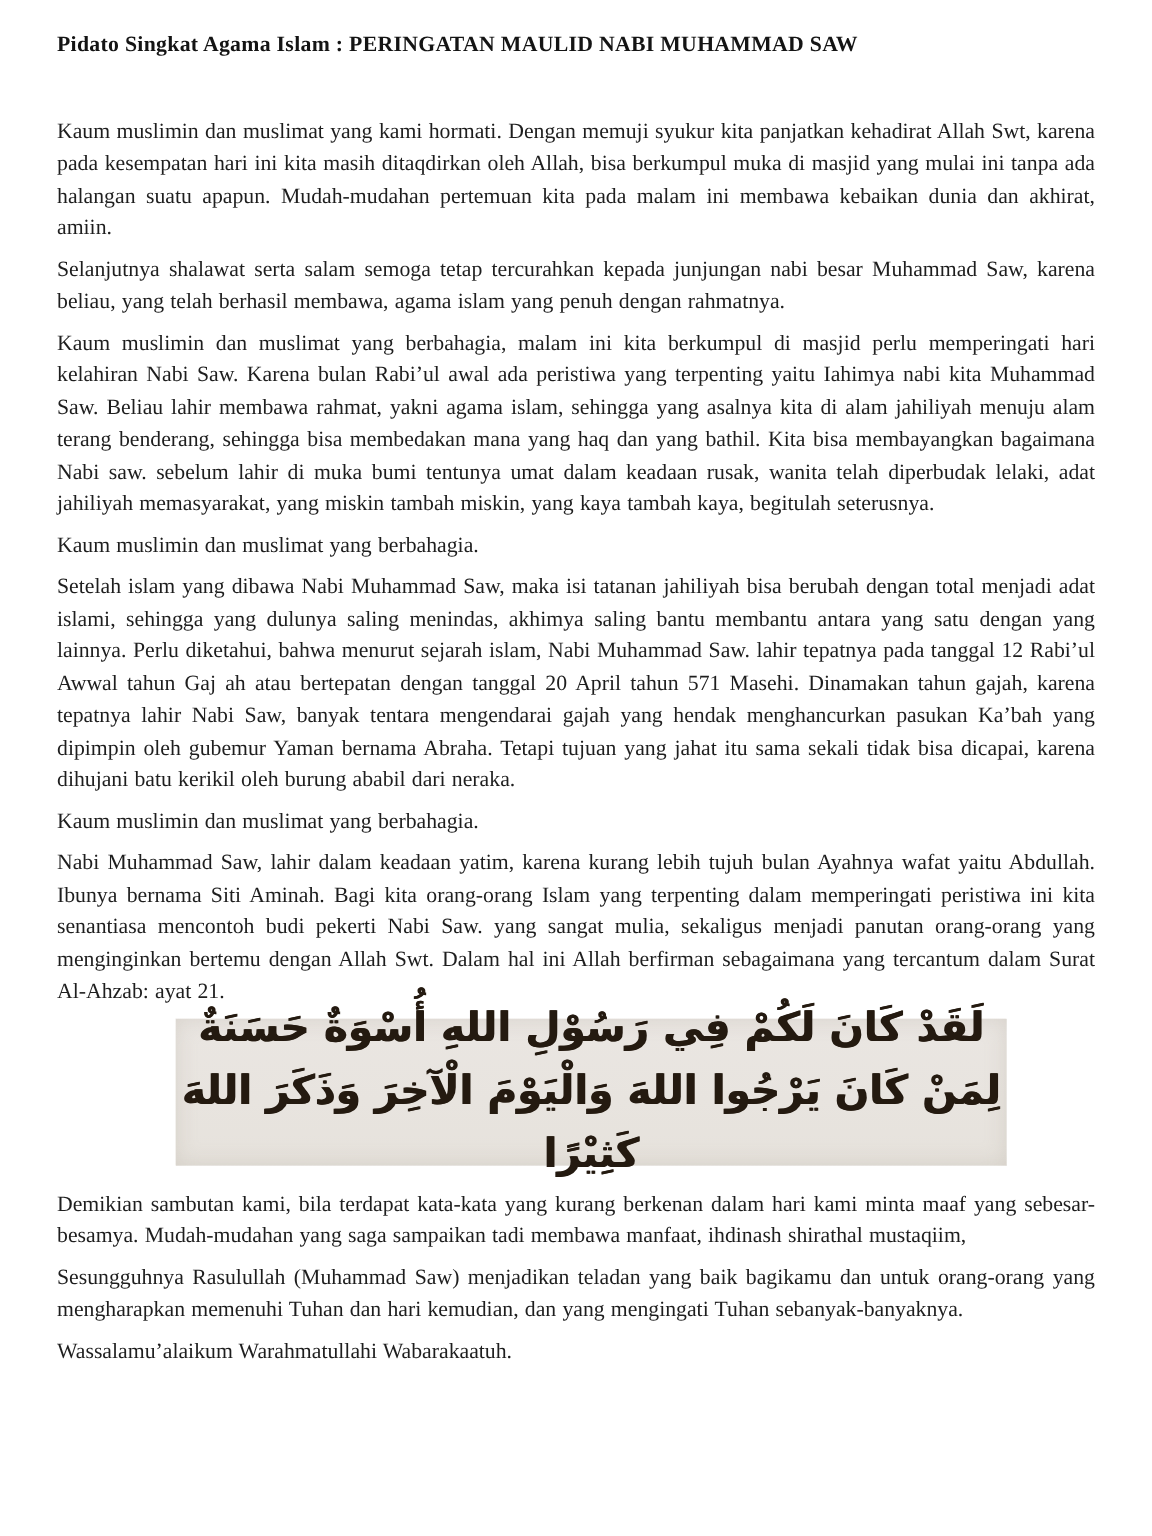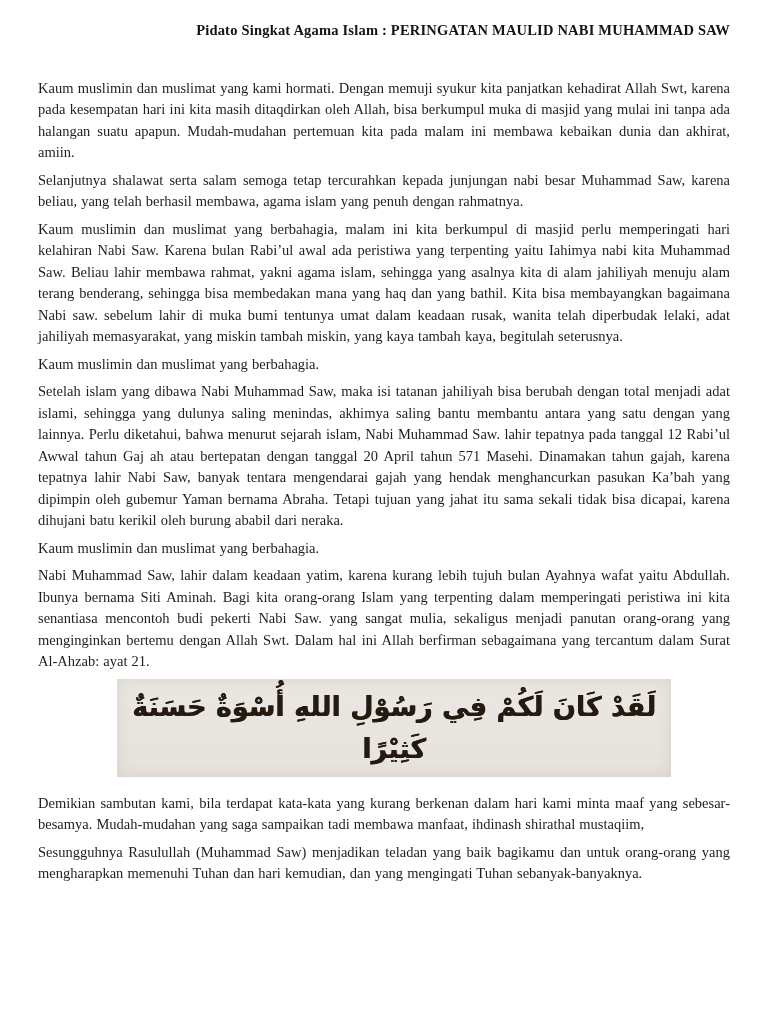--- a/index.html
+++ b/index.html
@@ -16,21 +16,21 @@
   .page {
     box-sizing: border-box;
     width: 768px;
     height: 1024px;
     padding: 20px 38px 0 38px;
     color: #1e1e1e;
   }
   .doc-title {
     font-size: 14.5px;
     font-weight: bold;
-    text-align: right;
+    text-align: left;
     letter-spacing: 0.2px;
     color: #141414;
     margin: 0 0 36px 0;
     line-height: 21.5px;
   }
   .para {
     font-size: 14.5px;
     line-height: 21.5px;
     text-align: justify;
     margin: 0 0 6px 0;
@@ -72,19 +72,21 @@
   <p class="para">Kaum muslimin dan muslimat yang kami hormati. Dengan memuji syukur kita panjatkan kehadirat Allah Swt, karena pada kesempatan hari ini kita masih ditaqdirkan oleh Allah, bisa berkumpul muka di masjid yang mulai ini tanpa ada halangan suatu apapun. Mudah-mudahan pertemuan kita pada malam ini membawa kebaikan dunia dan akhirat, amiin.</p>
   <p class="para">Selanjutnya shalawat serta salam semoga tetap tercurahkan kepada junjungan nabi besar Muhammad Saw, karena beliau, yang telah berhasil membawa, agama islam yang penuh dengan rahmatnya.</p>
   <p class="para">Kaum muslimin dan muslimat yang berbahagia, malam ini kita berkumpul di masjid perlu memperingati hari kelahiran Nabi Saw. Karena bulan Rabi’ul awal ada peristiwa yang terpenting yaitu Iahimya nabi kita Muhammad Saw. Beliau lahir membawa rahmat, yakni agama islam, sehingga yang asalnya kita di alam jahiliyah menuju alam terang benderang, sehingga bisa membedakan mana yang haq dan yang bathil. Kita bisa membayangkan bagaimana Nabi saw. sebelum lahir di muka bumi tentunya umat dalam keadaan rusak, wanita telah diperbudak lelaki, adat jahiliyah memasyarakat, yang miskin tambah miskin, yang kaya tambah kaya, begitulah seterusnya.</p>
   <p class="para">Kaum muslimin dan muslimat yang berbahagia.</p>
   <p class="para">Setelah islam yang dibawa Nabi Muhammad Saw, maka isi tatanan jahiliyah bisa berubah dengan total menjadi adat islami, sehingga yang dulunya saling menindas, akhimya saling bantu membantu antara yang satu dengan yang lainnya. Perlu diketahui, bahwa menurut sejarah islam, Nabi Muhammad Saw. lahir tepatnya pada tanggal 12 Rabi’ul Awwal tahun Gaj ah atau bertepatan dengan tanggal 20 April tahun 571 Masehi. Dinamakan tahun gajah, karena tepatnya lahir Nabi Saw, banyak tentara mengendarai gajah yang hendak menghancurkan pasukan Ka’bah yang dipimpin oleh gubemur Yaman bernama Abraha. Tetapi tujuan yang jahat itu sama sekali tidak bisa dicapai, karena dihujani batu kerikil oleh burung ababil dari neraka.</p>
   <p class="para">Kaum muslimin dan muslimat yang berbahagia.</p>
   <p class="para">Nabi Muhammad Saw, lahir dalam keadaan yatim, karena kurang lebih tujuh bulan Ayahnya wafat yaitu Abdullah. Ibunya bernama Siti Aminah. Bagi kita orang-orang Islam yang terpenting dalam memperingati peristiwa ini kita senantiasa mencontoh budi pekerti Nabi Saw. yang sangat mulia, sekaligus menjadi panutan orang-orang yang menginginkan bertemu dengan Allah Swt. Dalam hal ini Allah berfirman sebagaimana yang tercantum dalam Surat Al-Ahzab: ayat 21.</p>
 
   <div class="quran-figure">
     <div class="arabic-line">لَقَدْ كَانَ لَكُمْ فِي رَسُوْلِ اللهِ أُسْوَةٌ حَسَنَةٌ</div>
+    <div class="arabic-line">لِمَنْ كَانَ يَرْجُوا اللهَ وَالْيَوْمَ الْآخِرَ وَذَكَرَ اللهَ</div>
     <div class="arabic-line">كَثِيْرًا</div>
   </div>
 
   <p class="para">Demikian sambutan kami, bila terdapat kata-kata yang kurang berkenan dalam hari kami minta maaf yang sebesar-besamya. Mudah-mudahan yang saga sampaikan tadi membawa manfaat, ihdinash shirathal mustaqiim,</p>
   <p class="para">Sesungguhnya Rasulullah (Muhammad Saw) menjadikan teladan yang baik bagikamu dan untuk orang-orang yang mengharapkan memenuhi Tuhan dan hari kemudian, dan yang mengingati Tuhan sebanyak-banyaknya.</p>
+  <p class="para">Wassalamu’alaikum Warahmatullahi Wabarakaatuh.</p>
 
 </div>
 
 </body></html>

